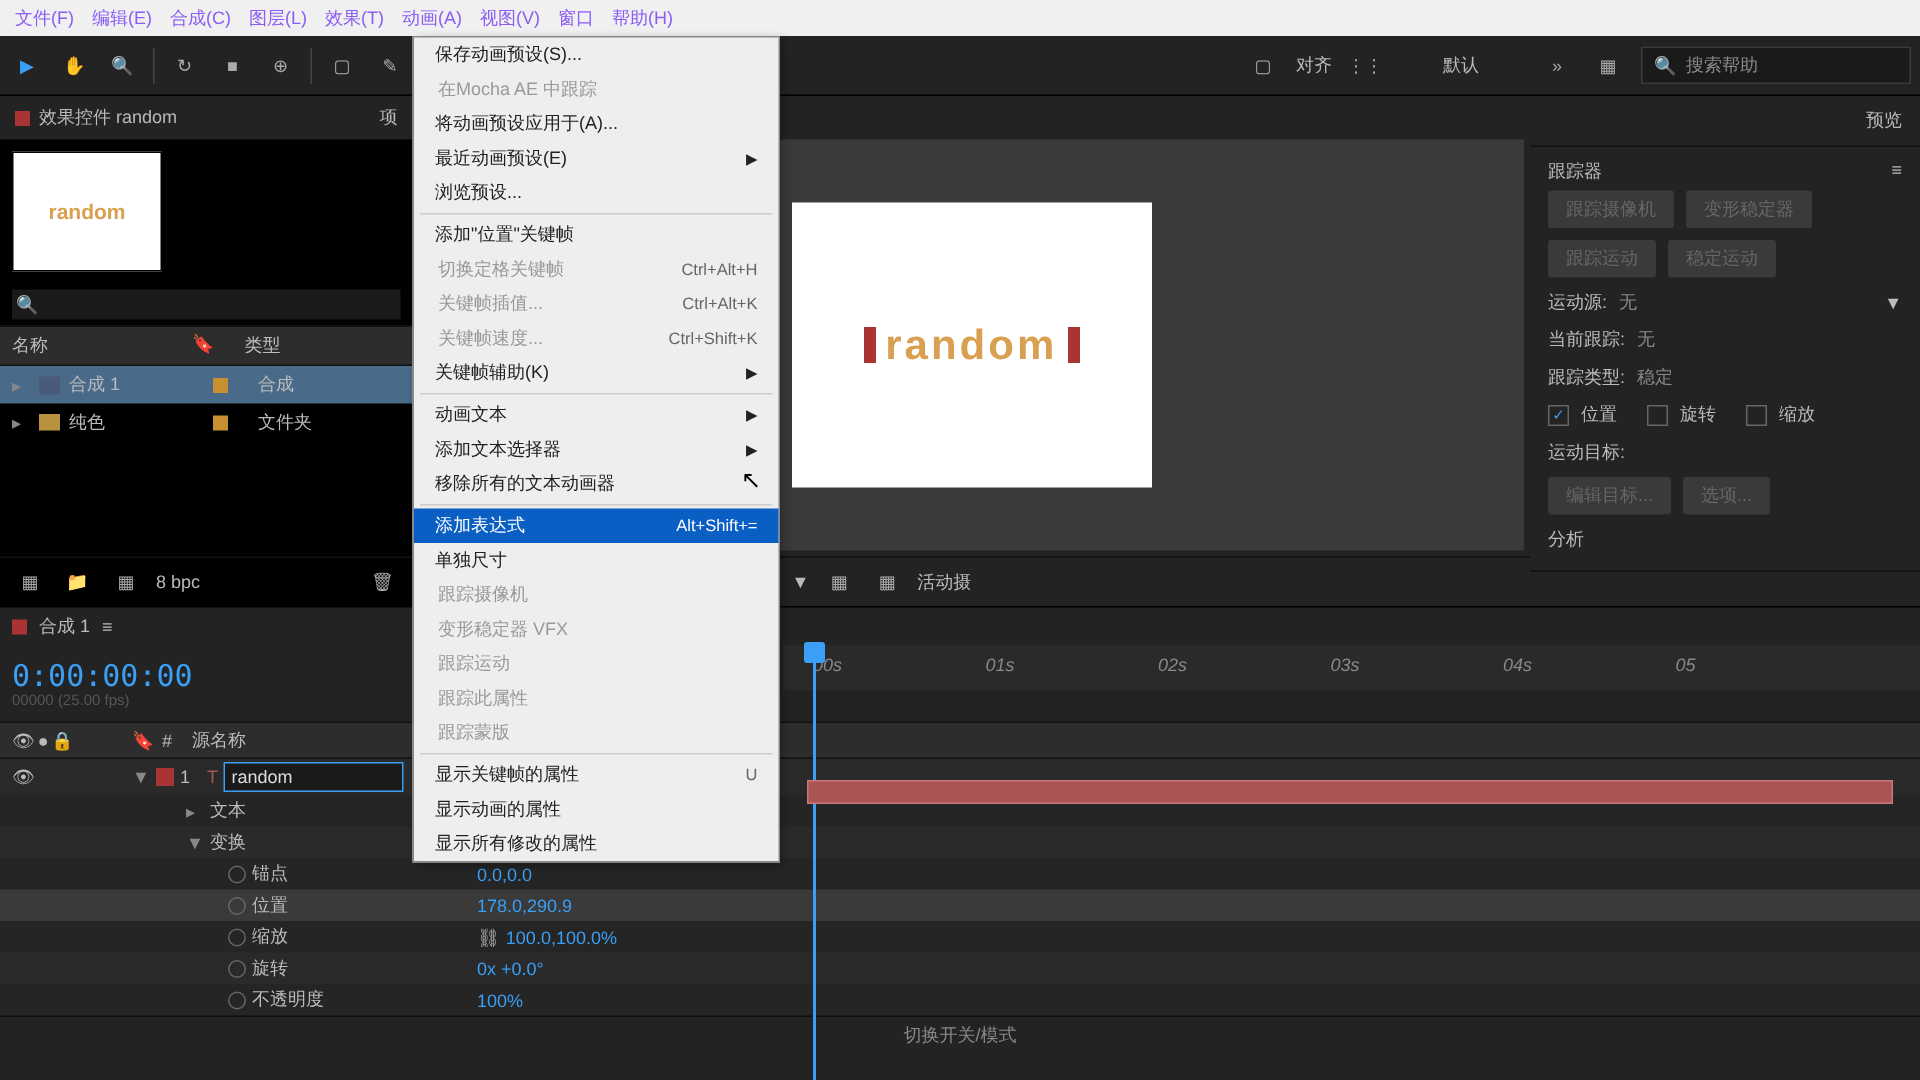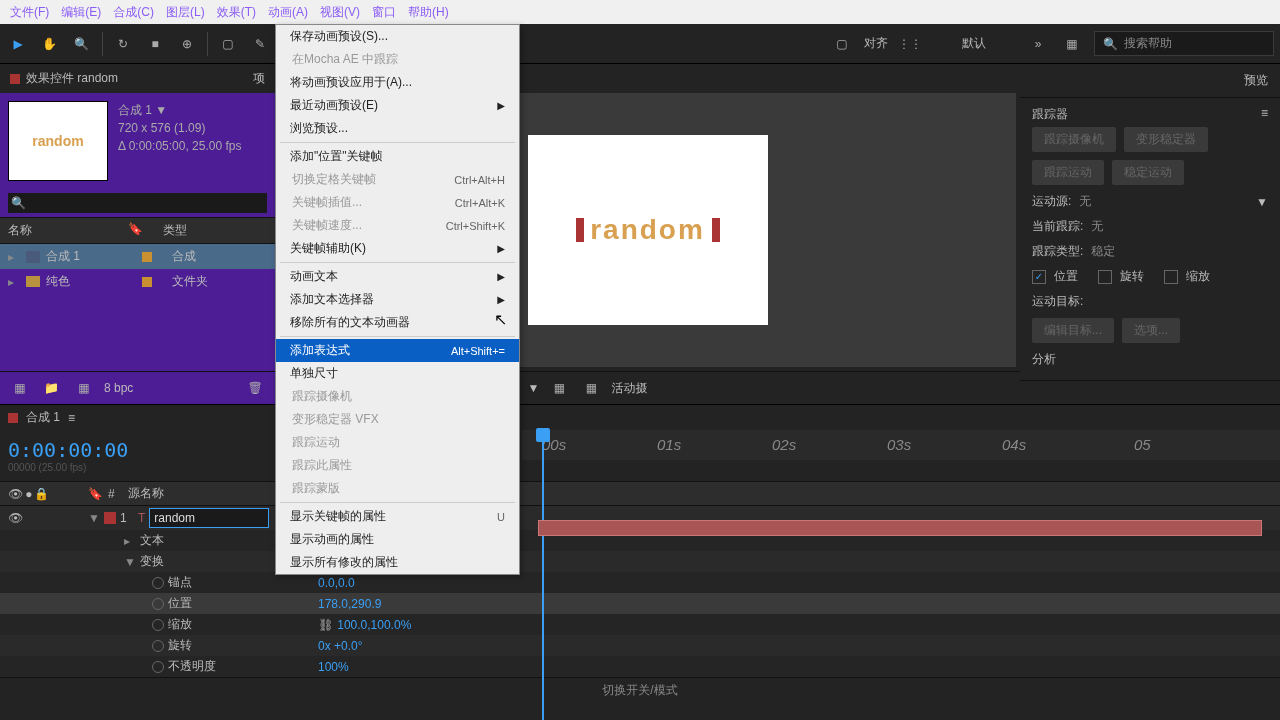--- a/index.html
+++ b/index.html
@@ -6,21 +6,21 @@
 body { background: #232323; color: #bbb; width: 1280px; height: 720px; overflow: hidden; position: relative; }
 .menubar { background: #f0f0f0; color: #8b5cf6; display: flex; height: 24px; align-items: center; padding: 0 4px; }
 .menubar span { padding: 0 6px; cursor: pointer; }
 .toolbar { background: #232323; height: 40px; display: flex; align-items: center; padding: 0 6px; gap: 8px; border-bottom: 1px solid #000; }
 .tool-icon { width: 24px; height: 24px; display: flex; align-items: center; justify-content: center; color: #aaa; }
 .tool-icon.active { color: #3a9ff5; }
 .tool-divider { width: 1px; height: 24px; background: #444; }
 .toolbar-right { margin-left: auto; display: flex; align-items: center; gap: 10px; }
 .search-box { background: #1a1a1a; border: 1px solid #3a3a3a; padding: 3px 8px; width: 180px; color: #888; display: flex; align-items: center; gap: 6px; }
 .main { display: flex; height: 340px; }
-.left-col { width: 275px; background: #4c1d95; display: flex; flex-direction: column; }
+.left-col { width: 275px; background: #000000; display: flex; flex-direction: column; }
 .panel-tab { background: #232323; padding: 6px 10px; display: flex; align-items: center; gap: 6px; }
 .red-sq { width: 10px; height: 10px; background: #aa3333; }
 .comp-info { display: flex; padding: 8px; gap: 10px; }
 .thumb { width: 100px; height: 80px; background: #fff; display: flex; align-items: center; justify-content: center; border: 1px solid #000; }
 .thumb-text { color: #d8a050; font-size: 14px; font-weight: bold; }
 .comp-meta { color: #aaa; line-height: 1.5; }
 .project-search { padding: 4px 8px; }
 .project-search input { background: #1a1a1a; border: none; padding: 3px; width: 100%; color: #aaa; }
 .project-header { display: flex; background: #2d2d2d; padding: 4px 8px; border-top: 1px solid #111; border-bottom: 1px solid #111; }
 .project-header span:first-child { width: 120px; }
@@ -47,21 +47,21 @@
 .checkbox.checked::after { content: "✓"; color: #3a9ff5; font-size: 10px; }
 .timeline { background: #232323; border-top: 1px solid #000; }
 .timeline-tabs { display: flex; padding: 4px 8px; gap: 8px; align-items: center; }
 .timeline-header { display: flex; background: #232323; }
 .timecode-area { width: 310px; padding: 8px; }
 .timecode { color: #3a9ff5; font-size: 20px; font-family: monospace; }
 .timecode-sub { color: #555; font-size: 10px; }
 .timeline-icons { display: flex; align-items: center; gap: 10px; padding: 8px; }
 .ruler-area { flex: 1; position: relative; }
 .ruler { display: flex; height: 30px; align-items: center; position: relative; background: #2a2a2a; }
-.ruler-tick { position: absolute; color: #888; font-style: italic; font-size: 15px; top: 6px; }
+.ruler-tick { position: absolute; color: #888; font-style: italic; font-size: 12px; top: 6px; }
 .playhead { position: absolute; left: 20px; top: 0; width: 2px; height: 300px; background: #3a9ff5; }
 .playhead::before { content: ""; position: absolute; top: -2px; left: -6px; width: 14px; height: 14px; background: #3a9ff5; border-radius: 2px; }
 .layer-header { display: flex; background: #2d2d2d; padding: 3px 8px; border-top: 1px solid #111; border-bottom: 1px solid #111; align-items: center; }
 .layer-row { display: flex; padding: 2px 8px; align-items: center; background: #2a2a2a; }
 .layer-row.alt { background: #252525; }
 .layer-left { width: 310px; display: flex; align-items: center; gap: 4px; }
 .layer-mid { width: 200px; display: flex; align-items: center; gap: 4px; }
 .layer-name-input { background: #1a1a1a; border: 1px solid #3a9ff5; padding: 2px 4px; color: #ddd; width: 120px; }
 .twirl { color: #888; cursor: pointer; width: 12px; }
 .prop-value { color: #3a9ff5; }
@@ -125,25 +125,20 @@
   <div class="left-col">
     <div class="panel-tab">
       <div class="red-sq"></div>
       <span>效果控件 random</span>
       <span style="margin-left:auto">项</span>
     </div>
     <div class="comp-info">
       <div class="thumb">
         <span class="thumb-text">random</span>
       </div>
-      <div class="comp-meta">
-        <div><span>合成 1</span> ▼</div>
-        <div>720 x 576 (1.09)</div>
-        <div>Δ 0:00:05:00, 25.00 fps</div>
-      </div>
     </div>
     <div class="project-search">
       <input value="🔍" style="">
     </div>
     <div class="project-header">
       <span>名称</span>
       <span>🔖</span>
       <span style="margin-left:20px">类型</span>
     </div>
     <div class="project-list">
@@ -268,21 +263,21 @@
       <div class="tool-icon">◐</div>
       <div class="tool-icon">▦</div>
     </div>
     <div class="ruler-area">
       <div class="ruler">
         <span class="ruler-tick" style="left:20px">00s</span>
         <span class="ruler-tick" style="left:135px">01s</span>
         <span class="ruler-tick" style="left:250px">02s</span>
         <span class="ruler-tick" style="left:365px">03s</span>
         <span class="ruler-tick" style="left:480px">04s</span>
-        <span class="ruler-tick" style="left:612px">05</span>
+        <span class="ruler-tick" style="left:595px">05</span>
       </div>
       <div class="playhead"></div>
     </div>
   </div>
   <div class="layer-header">
     <div class="eye-col">
       <span>👁</span>
       <span>●</span>
         <span>🔒</span>
     </div>

